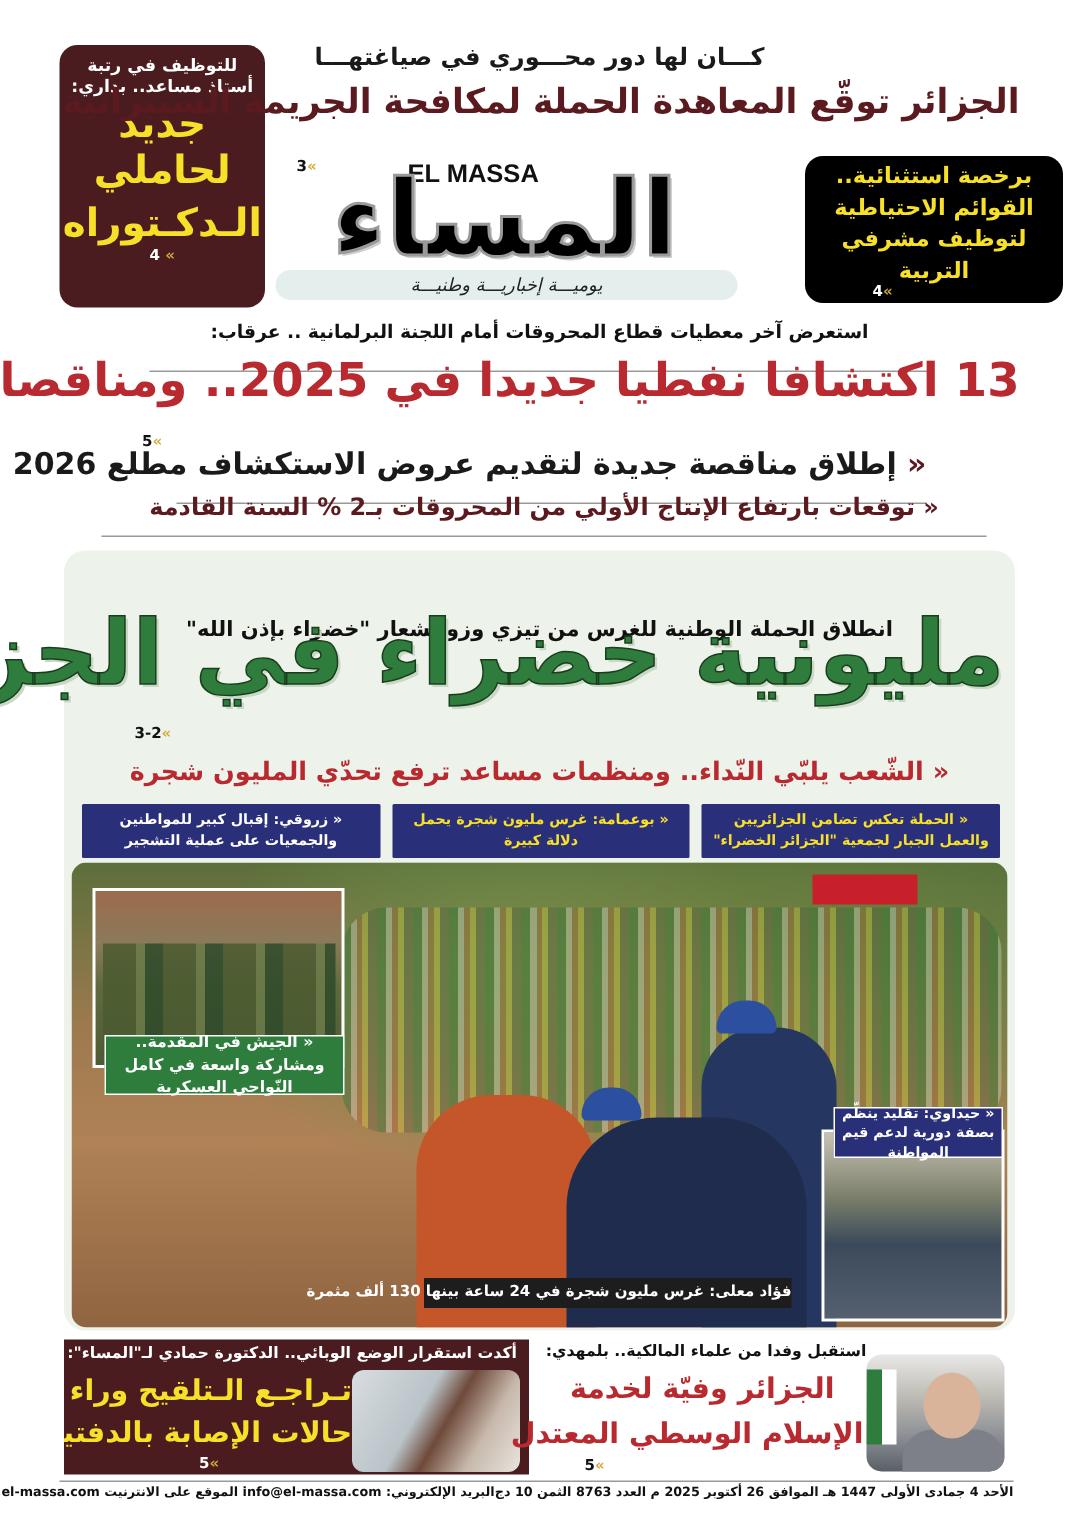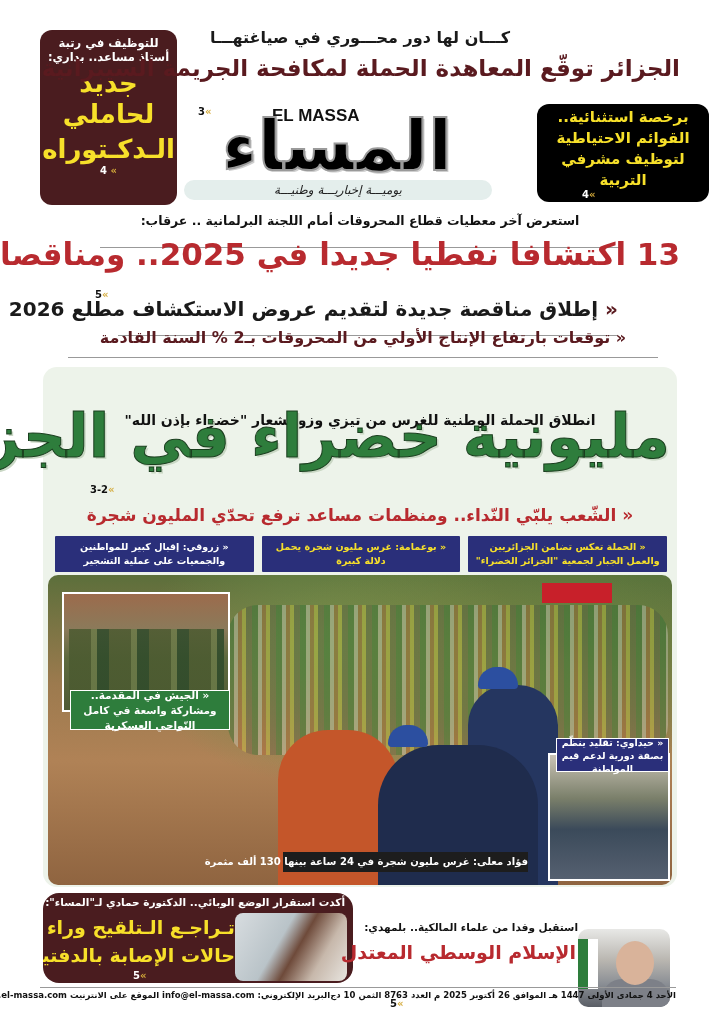--- a/index.html
+++ b/index.html
@@ -149,31 +149,31 @@
     color: #fff; font-weight: bold; font-size: 9.5px; line-height: 13px; text-align: center;
     display: flex; align-items: center; justify-content: center; padding: 2px 3px;
   }
   .cap-main {
     left: 283px; top: 852px; width: 245px; height: 20px; background: #1d1d1d;
     color: #fff; font-weight: bold; font-size: 10px; line-height: 20px; text-align: center; white-space: nowrap;
   }
 
   
   .bot-left {
-    left: 43px; top: 893px; width: 310px; height: 90px; background: #4a1c1f; border-radius: 16px; overflow: hidden;
+    left: 43px; top: 893px; width: 310px; height: 90px; background: #4a1c1f; border-radius: 0; overflow: hidden;
   }
   .bot-left .kicker { position: absolute; right: 8px; top: 3px; width: 295px; text-align: right; color: #fff; font-weight: bold; font-size: 10.5px; white-space: nowrap; }
   .bot-left .photo-sm {
     position: absolute; right: 6px; top: 20px; width: 112px; height: 68px; border-radius: 8px;
     background: linear-gradient(120deg, #d8dde0 0%, #b9c3c8 40%, #6e4a3a 55%, #c7b8ab 75%, #e8e5e0 100%);
   }
   .bot-left .head { position: absolute; left: 6px; top: 20px; width: 186px; text-align: center; color: #f7e02a; font-weight: bold; font-size: 19px; line-height: 28px; white-space: nowrap; }
   .bot-left .ref { position: absolute; left: 90px; bottom: 2px; direction: ltr; }
 
-  .bot-right { left: 360px; top: 893px; width: 316px; height: 90px; margin-top: 26px; }
+  .bot-right { left: 360px; top: 893px; width: 316px; height: 90px; }
   .bot-right .kicker { position: absolute; right: 98px; top: 2px; width: 215px; text-align: right; font-weight: bold; font-size: 10.5px; color: #111; white-space: nowrap; }
   .bot-right .head { position: absolute; right: 100px; top: 18px; width: 215px; text-align: center; font-weight: bold; font-size: 19px; line-height: 30px; color: #b82a2f; white-space: nowrap; }
   .bot-right .photo-sm {
     position: absolute; right: 6px; top: 10px; width: 92px; height: 78px; border-radius: 10px; overflow: hidden;
     background: linear-gradient(180deg, #e8e8e6 0%, #b9b6b0 40%, #8b8f95 70%, #5a5e66 100%);
   }
   .bot-right .photo-sm .flag { position: absolute; left: 0; top: 10px; width: 20px; height: 50px; background: linear-gradient(90deg, #2e7d3c 50%, #ffffff 50%); }
   .bot-right .photo-sm .face { position: absolute; left: 38px; top: 12px; width: 38px; height: 44px; border-radius: 50%; background: #d9b39a; }
   .bot-right .photo-sm .suit { position: absolute; left: 24px; top: 50px; width: 68px; height: 30px; border-radius: 20px 20px 0 0; background: #7d8088; }
   .bot-right .ref { position: absolute; left: 30px; bottom: 0px; direction: ltr; }
@@ -257,20 +257,21 @@
   <div class="head">
     <div>تـراجـع الـتلقيح وراء</div>
     <div>حالات الإصابة بالدفتيريا</div>
   </div>
   <div class="ref pageref light"><span class="n">5</span><span>«</span></div>
 </div>
 
 <div class="abs bot-right">
   <div class="kicker">استقبل وفدا من علماء المالكية.. بلمهدي:</div>
   <div class="head">
+    <div>الجزائر وفيّة لخدمة</div>
     <div>الإسلام الوسطي المعتدل</div>
   </div>
   <div class="photo-sm">
     <div class="flag"></div>
     <div class="suit"></div>
     <div class="face"></div>
   </div>
   <div class="ref pageref"><span class="n">5</span><span>«</span></div>
 </div>
 

